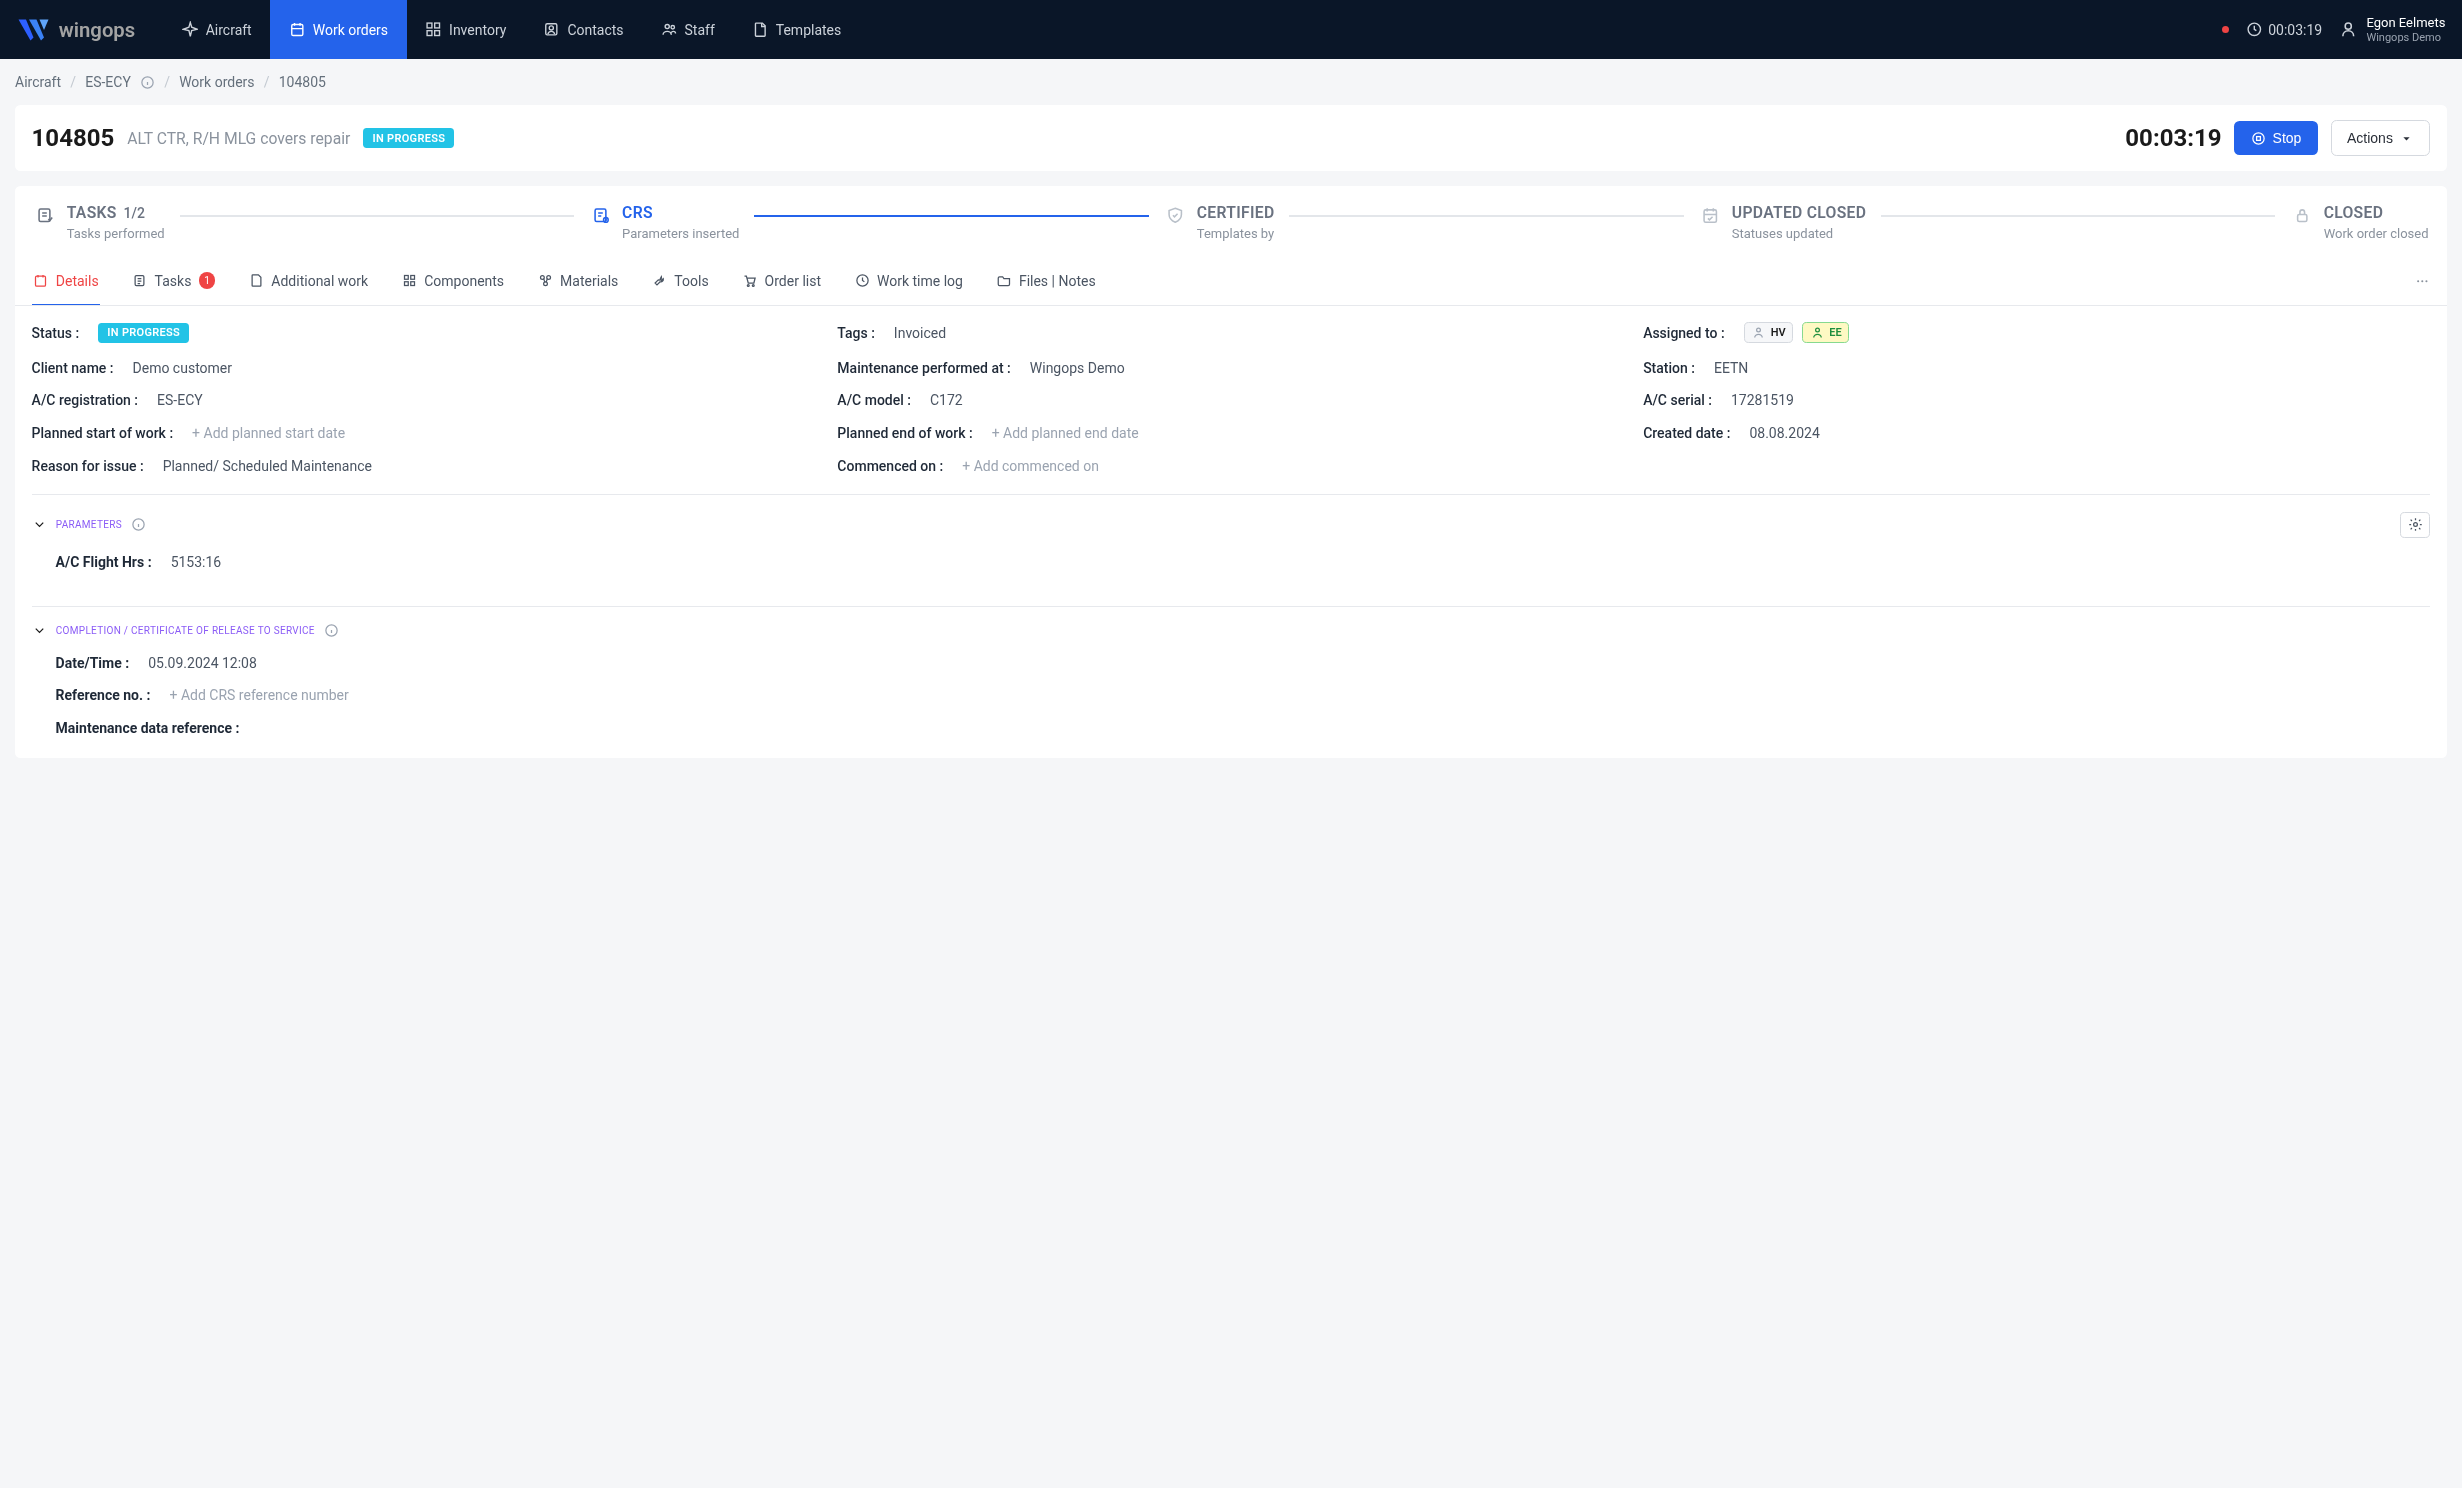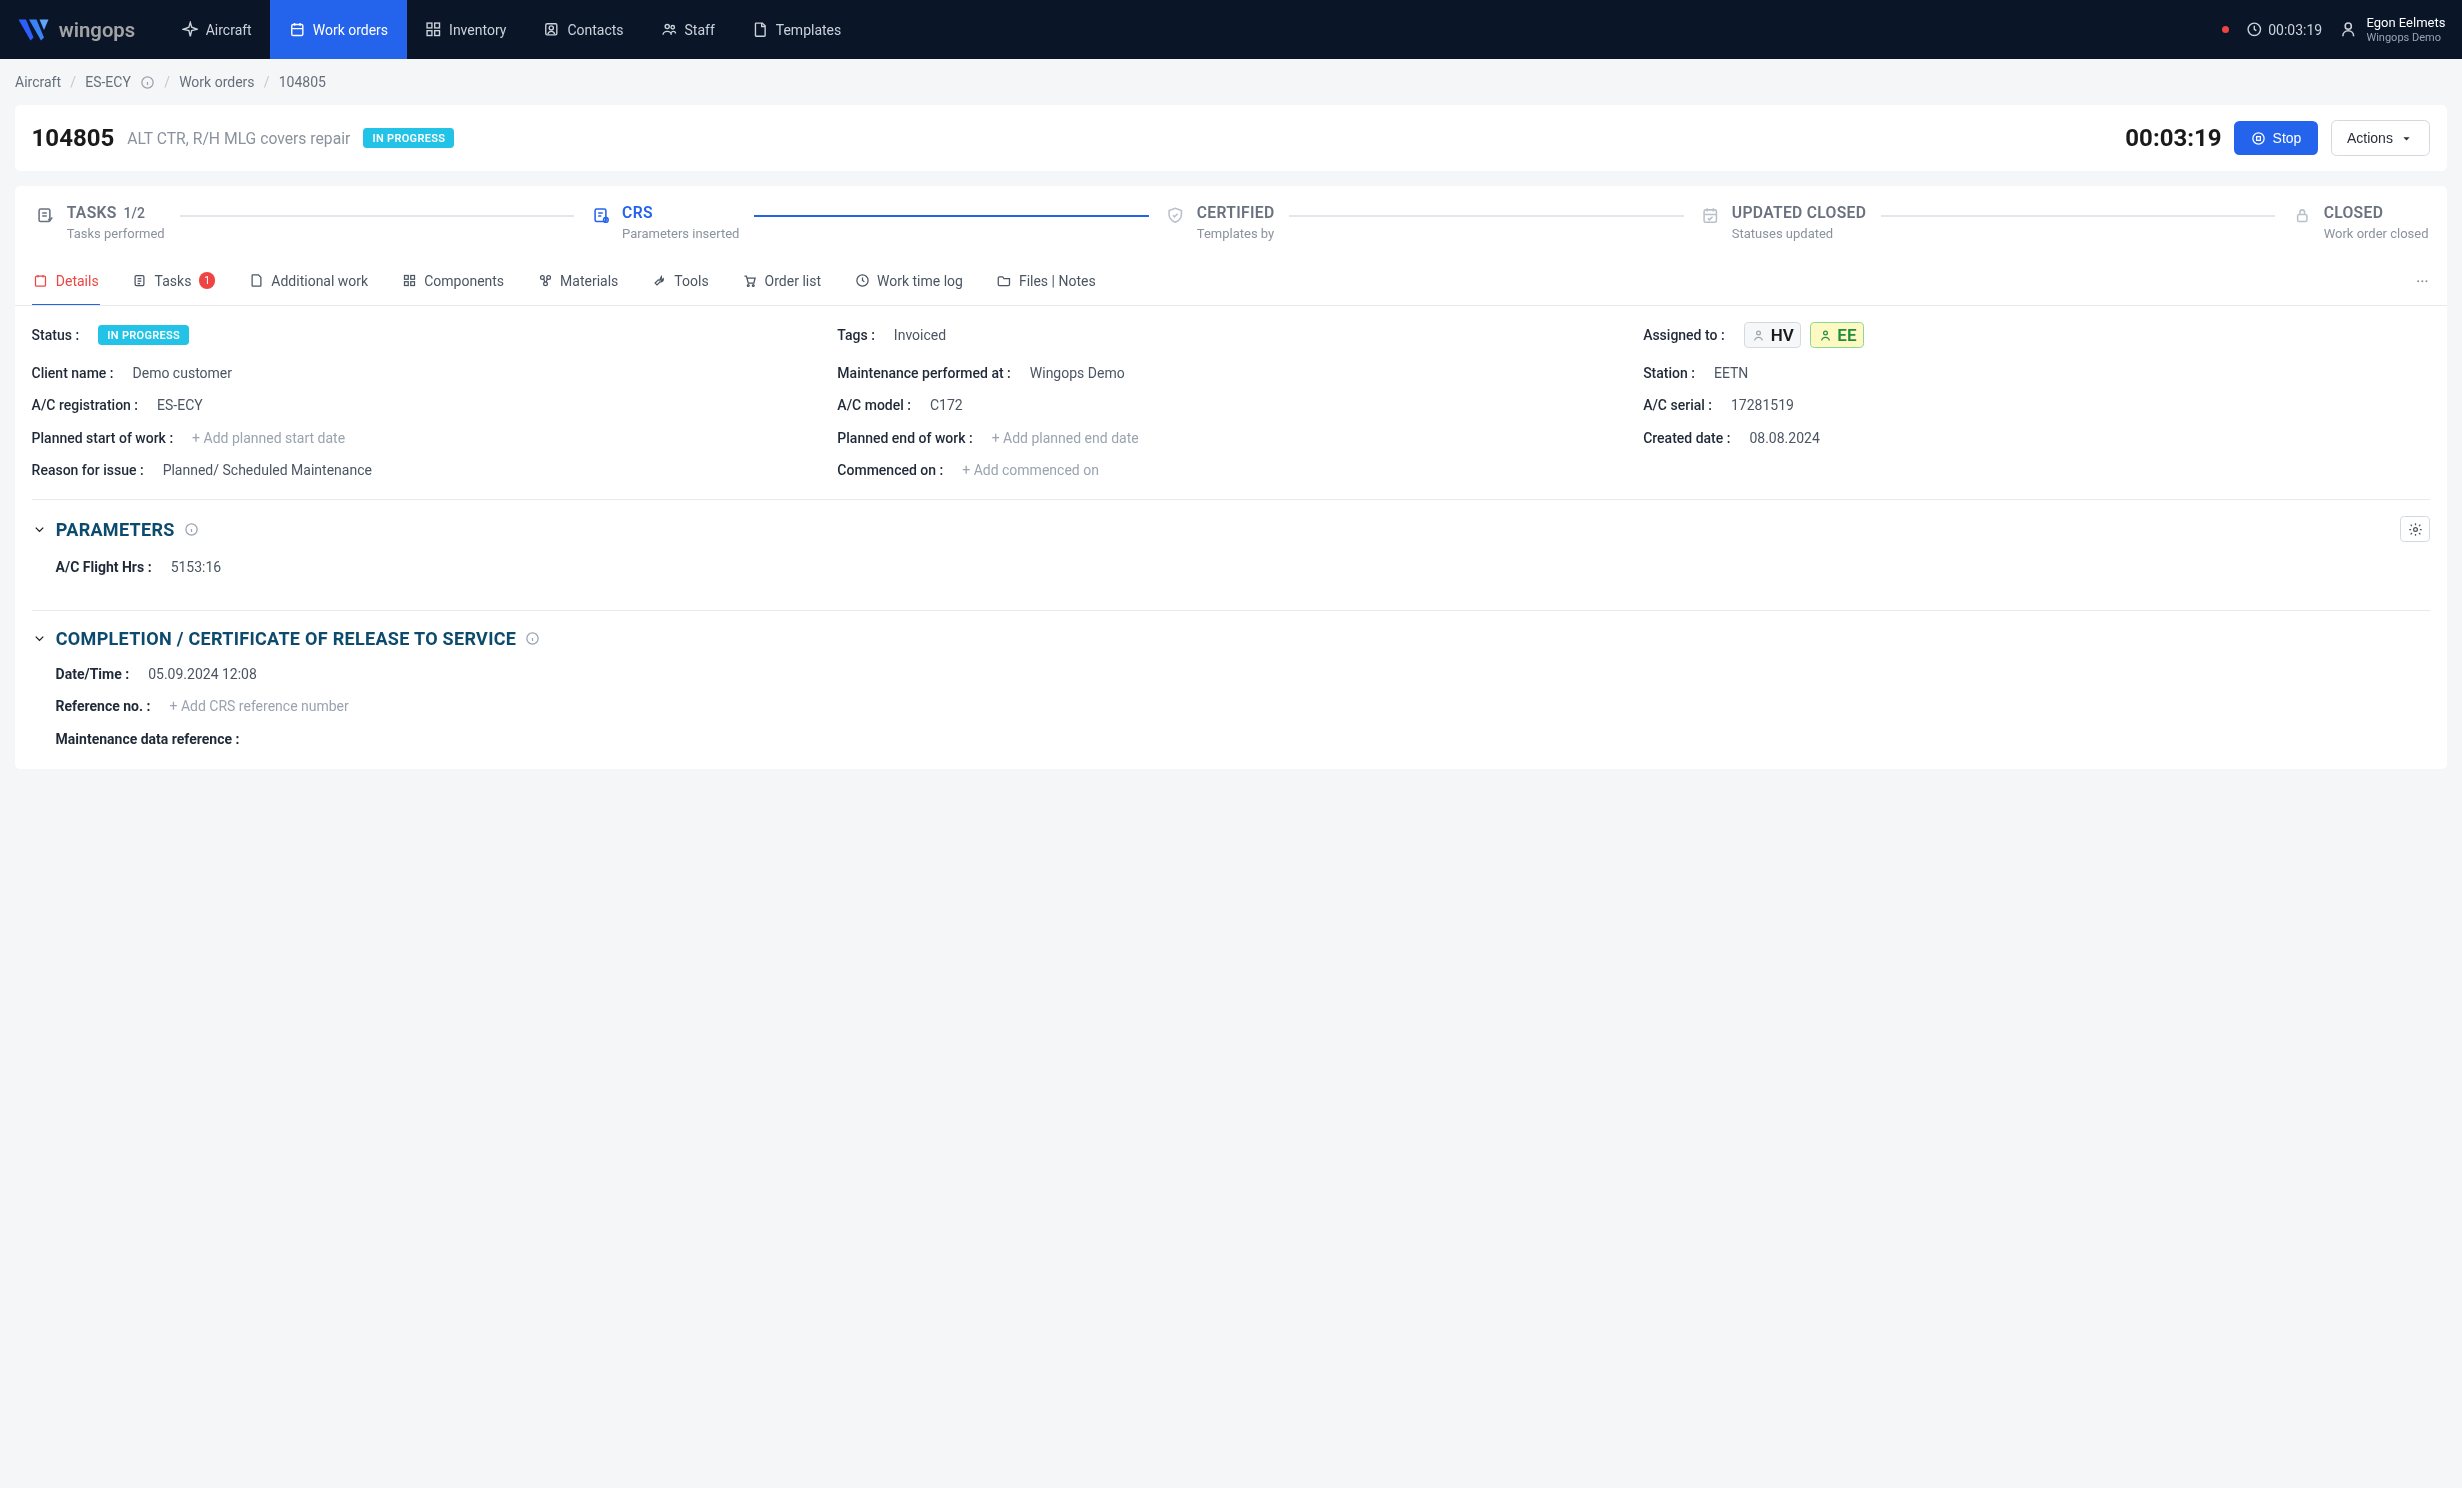--- a/index.html
+++ b/index.html
@@ -58,28 +58,28 @@
 .tabs-more { margin-left: auto; color: #8a929d; cursor: pointer; }
 
 
 .details { padding: 16.6px 16.6px 7.4px 16.6px; }
 .details-grid { display: grid; grid-template-columns: 1fr 1fr 1fr; column-gap: 18.5px; row-gap: 16.6px; }
 .field { display: flex; align-items: center; gap: 19px; font-size: 14px; }
 .field-label { color: #1f2937; font-weight: 500; }
 .field-label::after { content: ' :'; }
 .field-value { color: #4b5563; }
 .field-placeholder { color: #9aa3b0; cursor: pointer; }
-.assignee-chip { display: inline-flex; align-items: center; gap: 4.6px; border: 0.9px solid #d5d9df; padding: 1.8px 6.5px; border-radius: 4.6px; font-size: 17px; font-weight: 600; background: #f6f7f9; margin-right: 5.5px; }
+.assignee-chip { display: inline-flex; align-items: center; gap: 4.6px; border: 0.9px solid #d5d9df; padding: 1.8px 6.5px; border-radius: 4.6px; font-size: 11px; font-weight: 600; background: #f6f7f9; margin-right: 5.5px; }
 .assignee-chip.green { border-color: #86d98f; background: #fef9c3; color: #1e8e3e; }
 .assignee-ico { color: #9aa3b0; }
 
 
 .section-hr { border: none; border-top: 0.9px solid #e7e9ed; margin: 20.3px 0 0 0; }
 .section-header { display: flex; align-items: center; gap: 9.2px; padding: 16.6px 0; cursor: pointer; }
-.section-title { font-size: 18px; font-weight: 700; letter-spacing: 0.3px; color: #0c4a6e; }
+.section-title { font-size: 10px; font-weight: 400; letter-spacing: 0.3px; color: #8b5cf6; }
 .section-header .info-icon { color: #9aa3b0; }
 .section-gear { margin-left: auto; border: 0.9px solid #d5d9df; padding: 4.6px 6.5px; border-radius: 4.6px; color: #4b5563; cursor: pointer; }
 .section-body { padding: 0 0 15px 24px; display: flex; flex-direction: column; gap: 16.6px; }
 .chevron { display: inline-flex; transform-origin: center; }
 
 svg { display: block; }
 .ico16 { width: 15px; height: 15px; }
 .ico18 { width: 16.6px; height: 16.6px; }
 .ico20 { width: 18.5px; height: 18.5px; }
 </style>

